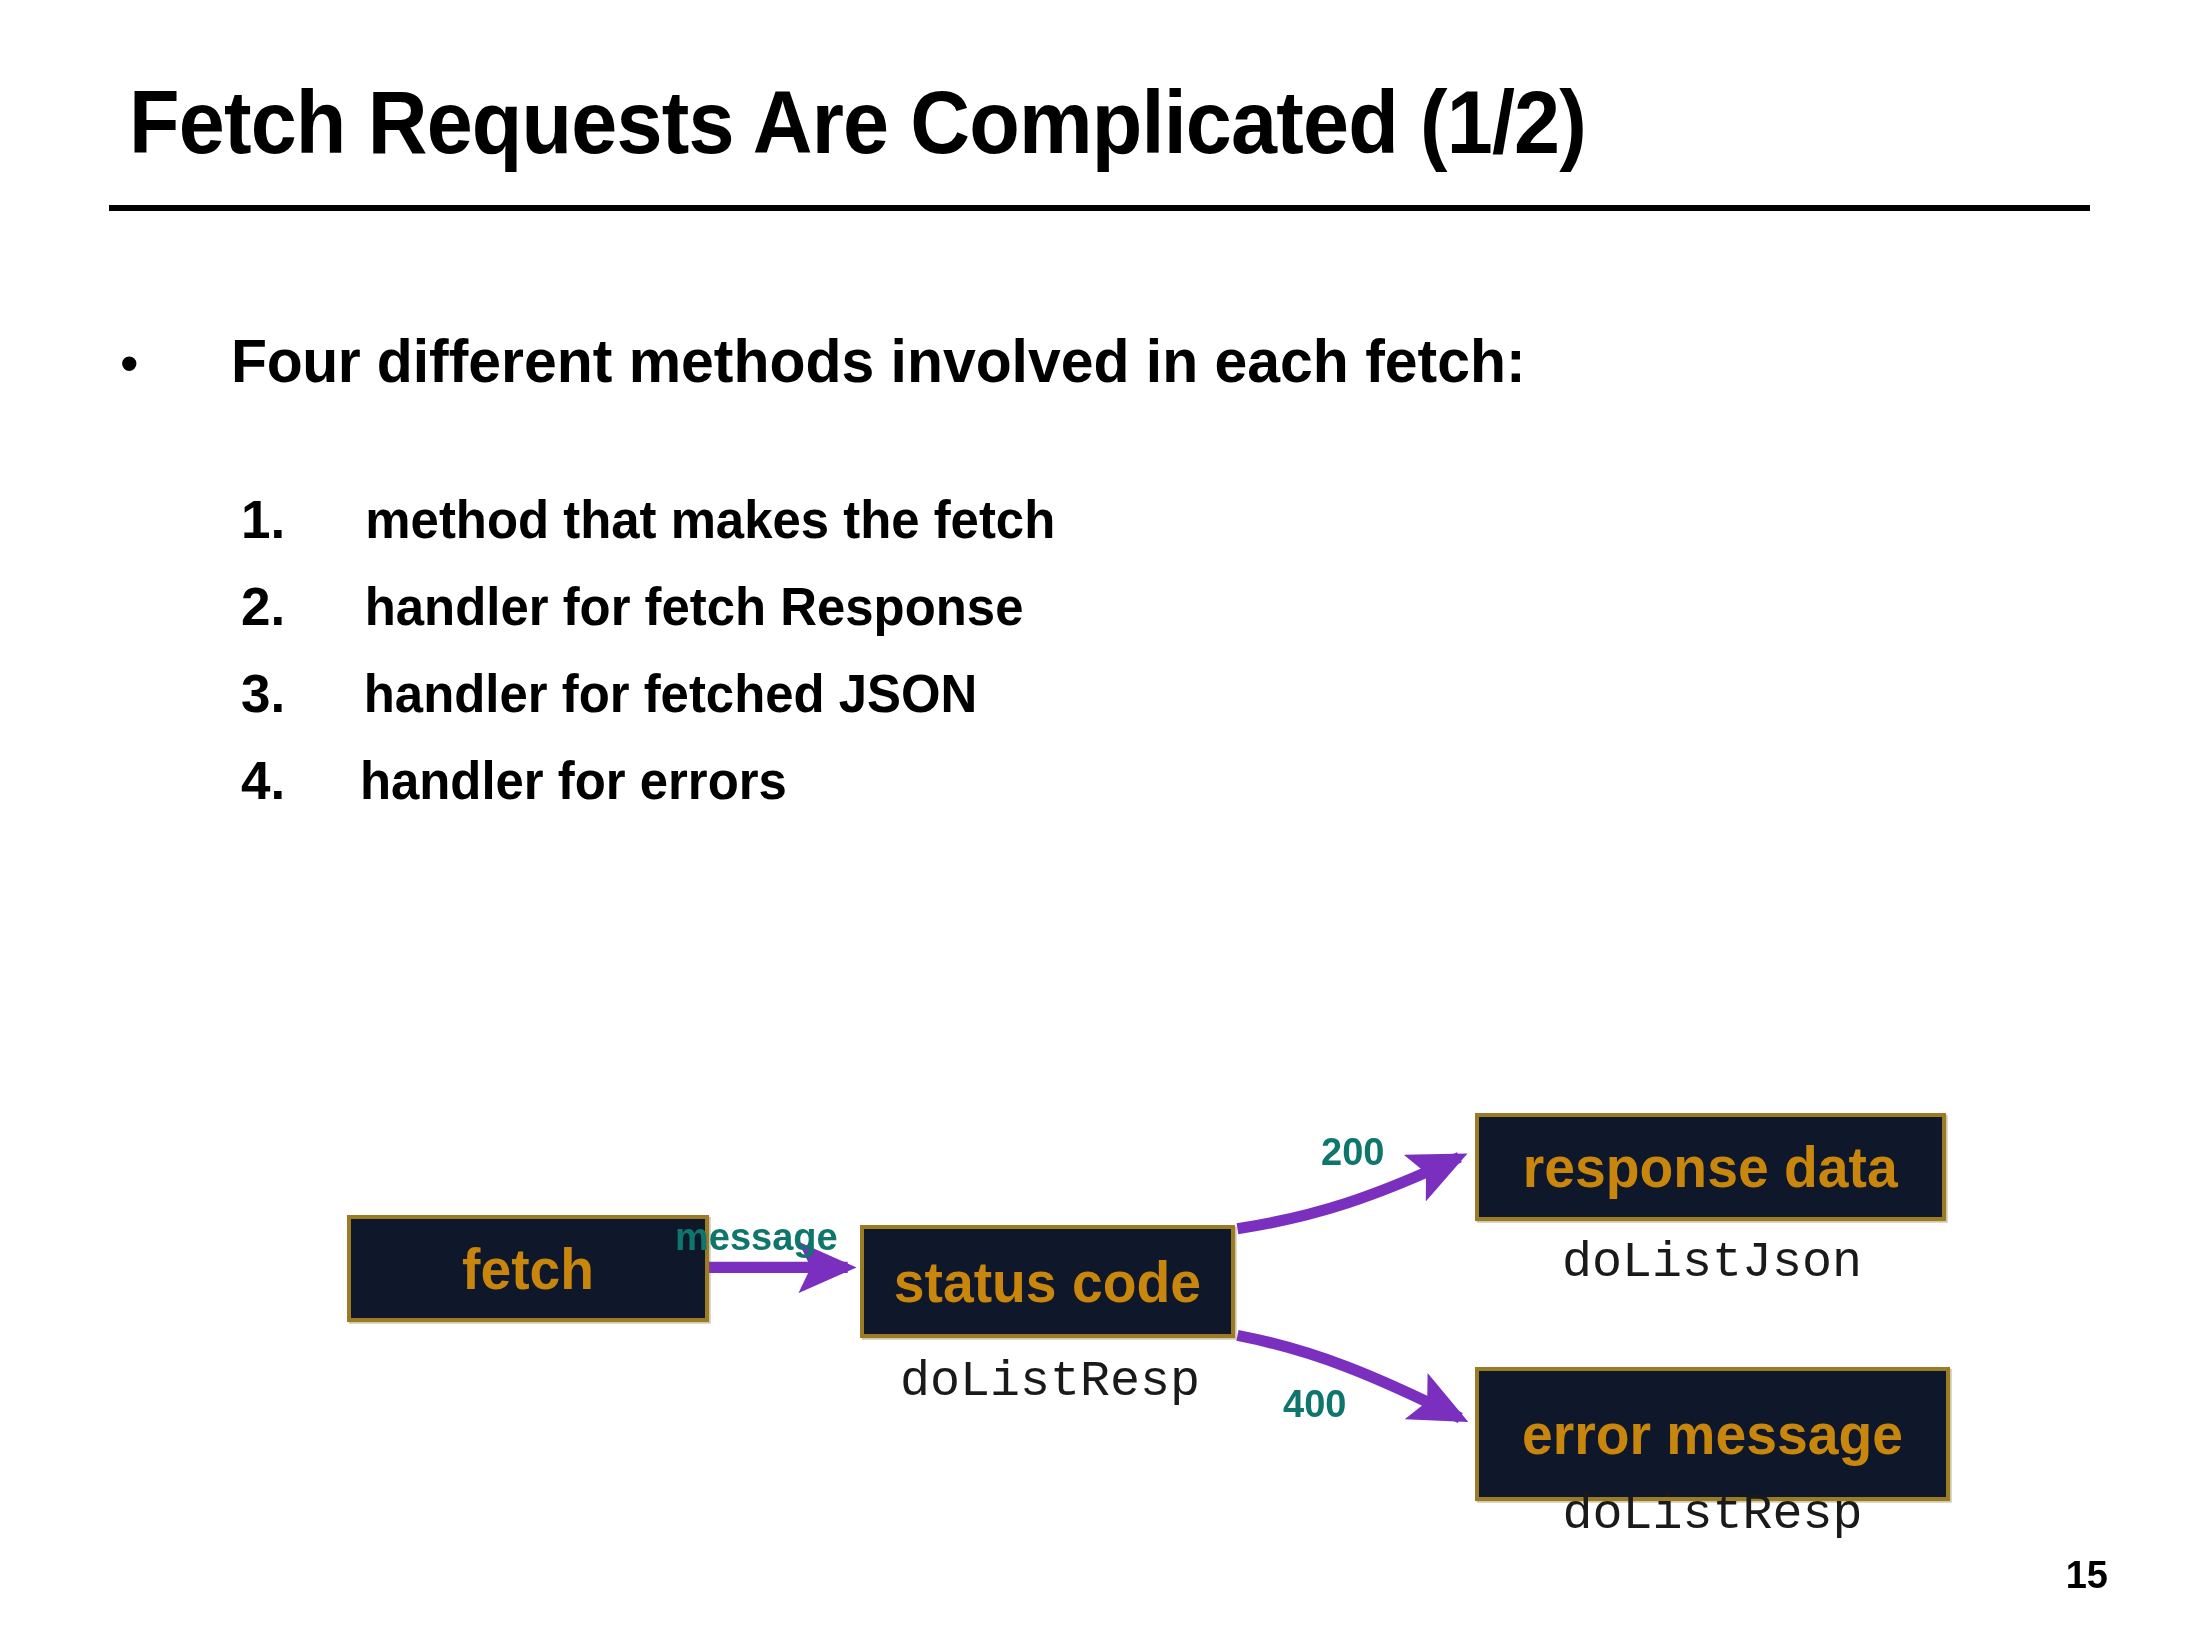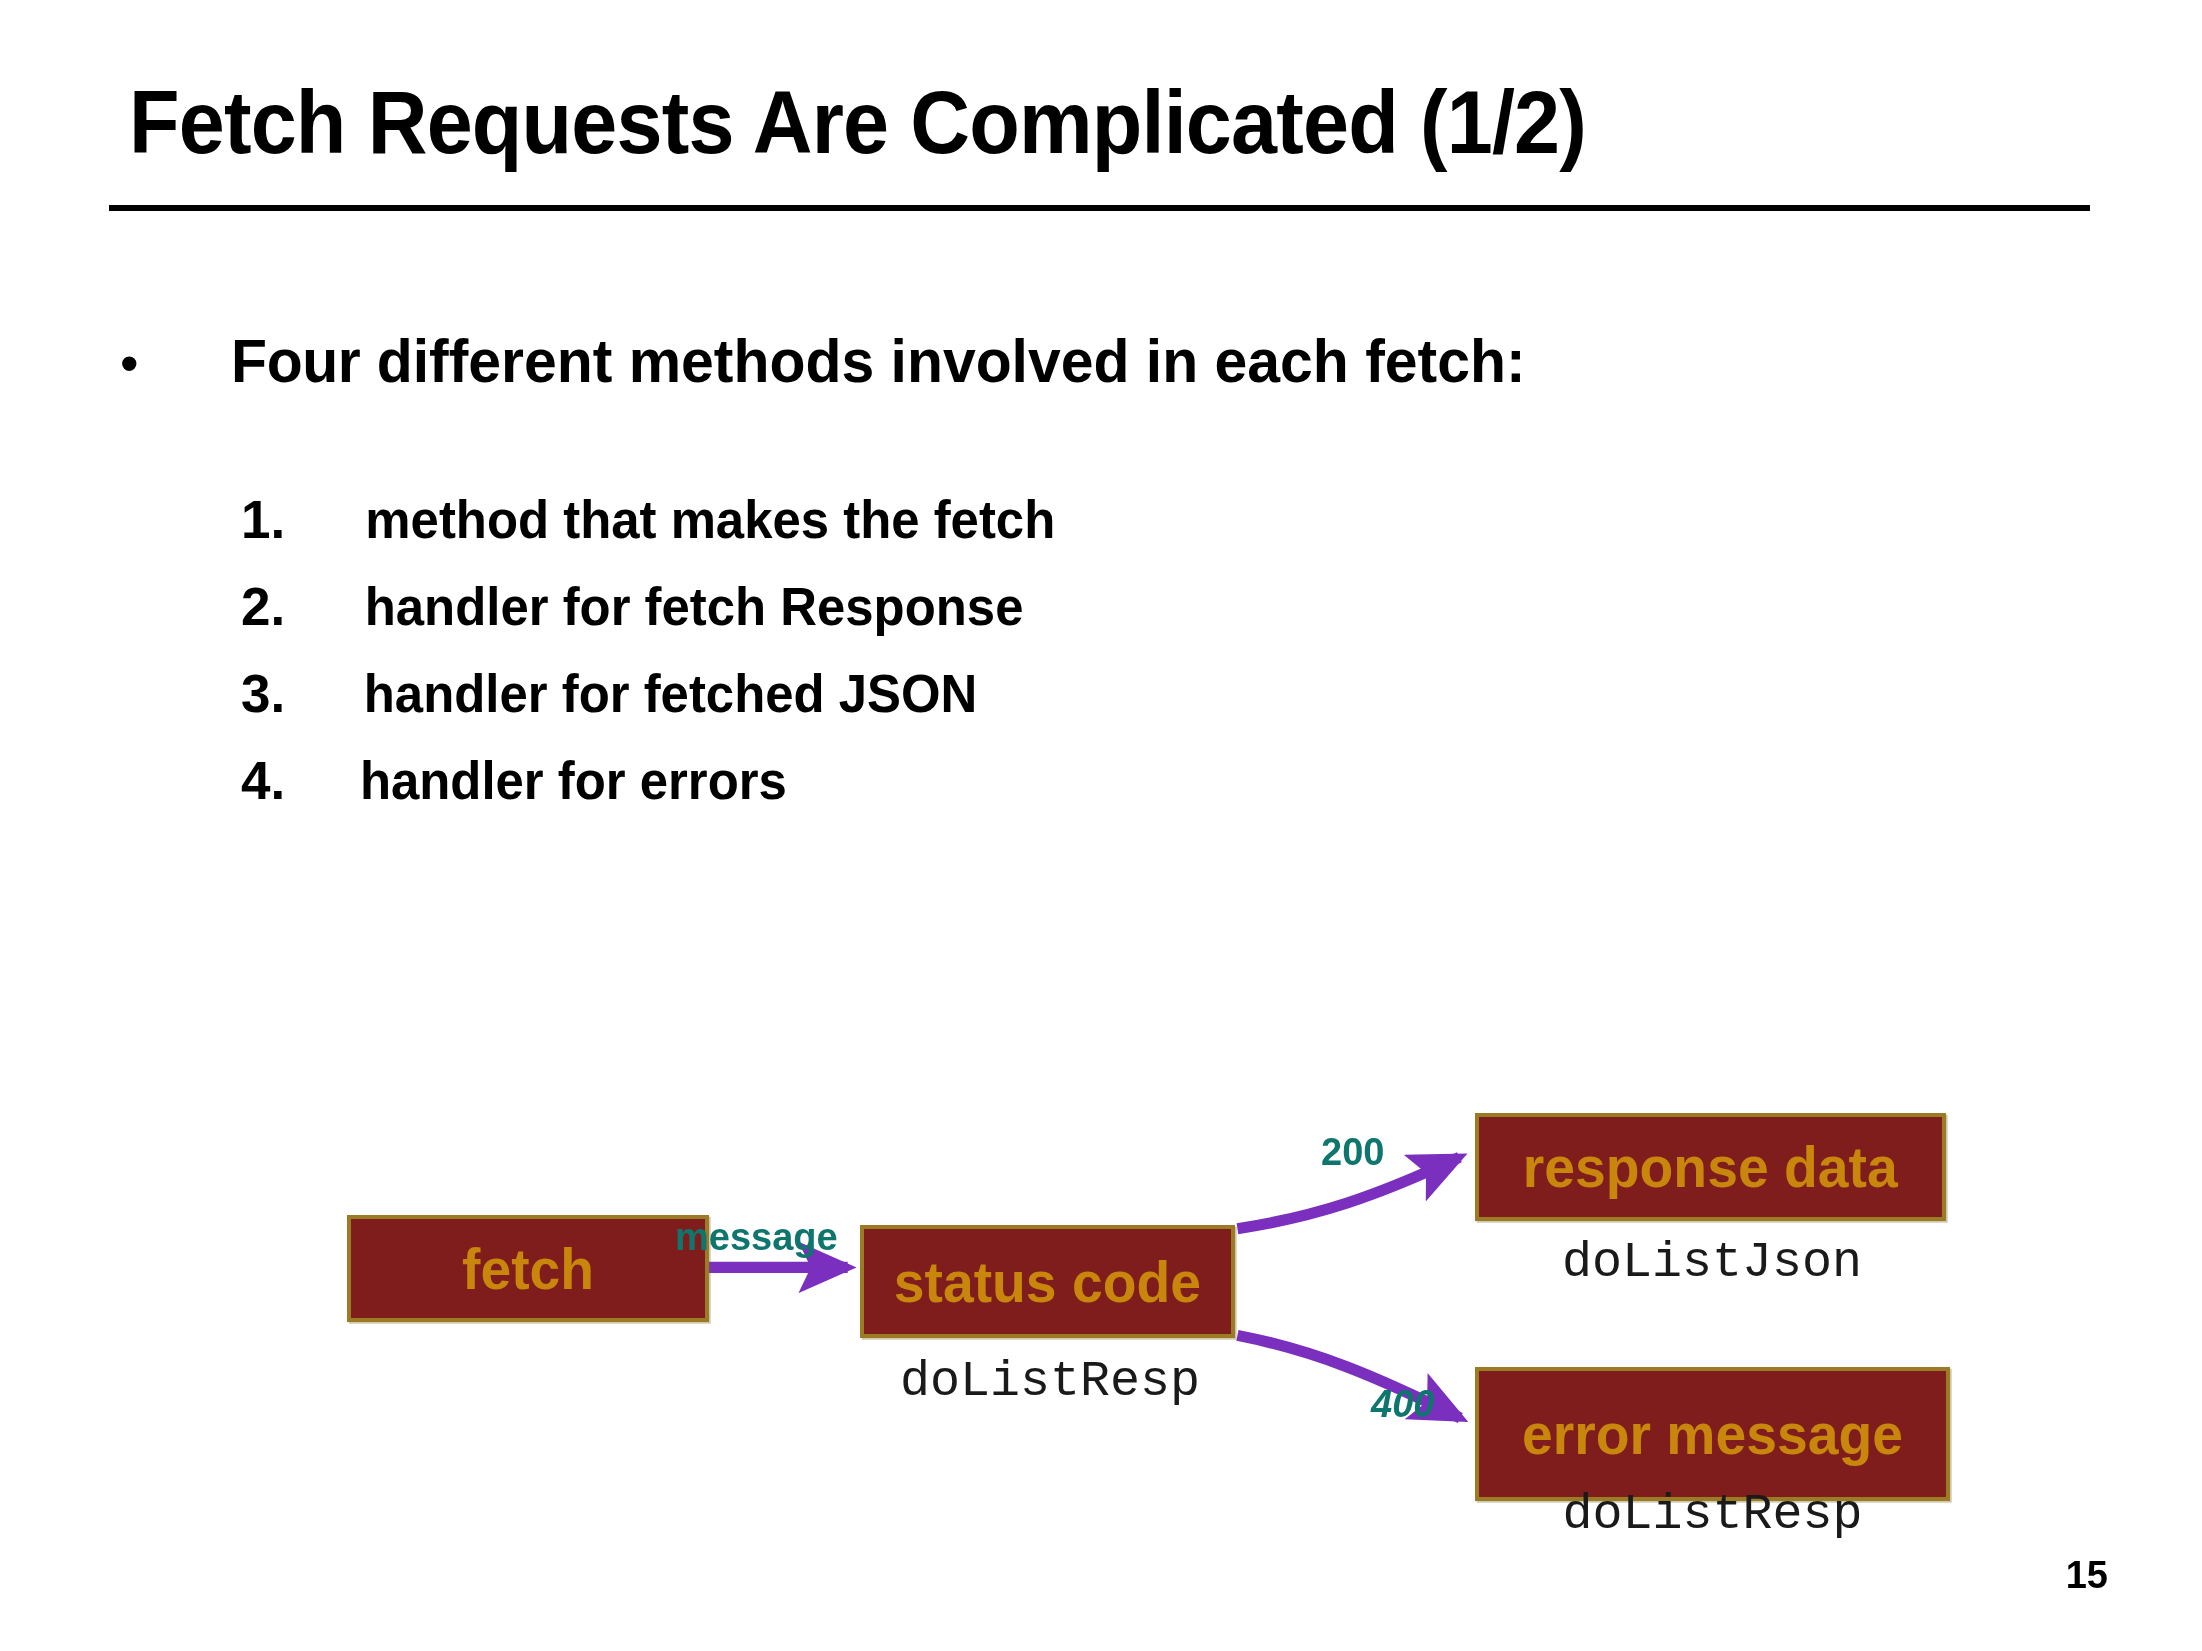--- a/index.html
+++ b/index.html
@@ -113,21 +113,21 @@
     position: absolute;
     left: 0;
     top: 0;
     width: 2203px;
     height: 1652px;
   }
 
   .node-box {
     position: absolute;
     box-sizing: border-box;
-    background: #7f1d1d;
+    background: #0f172a;
     border: 4.3px solid #9b7b24;
     display: flex;
     align-items: center;
     justify-content: center;
     box-shadow: 1.7px 1.7px 0 rgba(120,95,30,0.35);
   }
   .node-label {
     font-size: 57px;
     font-weight: 700;
     color: #c8860d;
@@ -157,21 +157,21 @@
   #node-status      { left: 860px; top: 1225px; width: 375px; height: 113px; }
   #node-response    { left: 1475px; top: 1113px; width: 471px; height: 108px; }
   #node-error       { left: 1475px; top: 1367px; width: 475px; height: 134px; }
 
   #caption-resp     { left: 895px; top: 1353px; width: 310px; }
   #caption-json     { left: 1545px; top: 1234px; width: 334px; }
   #caption-error    { left: 1544px; top: 1486px; width: 337px; }
 
   #label-connect    { left: 675px;  top: 1216px; }
   #label-200        { left: 1321px; top: 1131px; }
-  #label-400        { left: 1371px; top: 1383px; font-style: italic; }
+  #label-400        { left: 1283px; top: 1383px; }
 
   
   #page-number {
     position: absolute;
     right: 95px;
     top: 1554px;
     font-size: 38px;
     font-weight: 700;
     color: #000000;
   }

